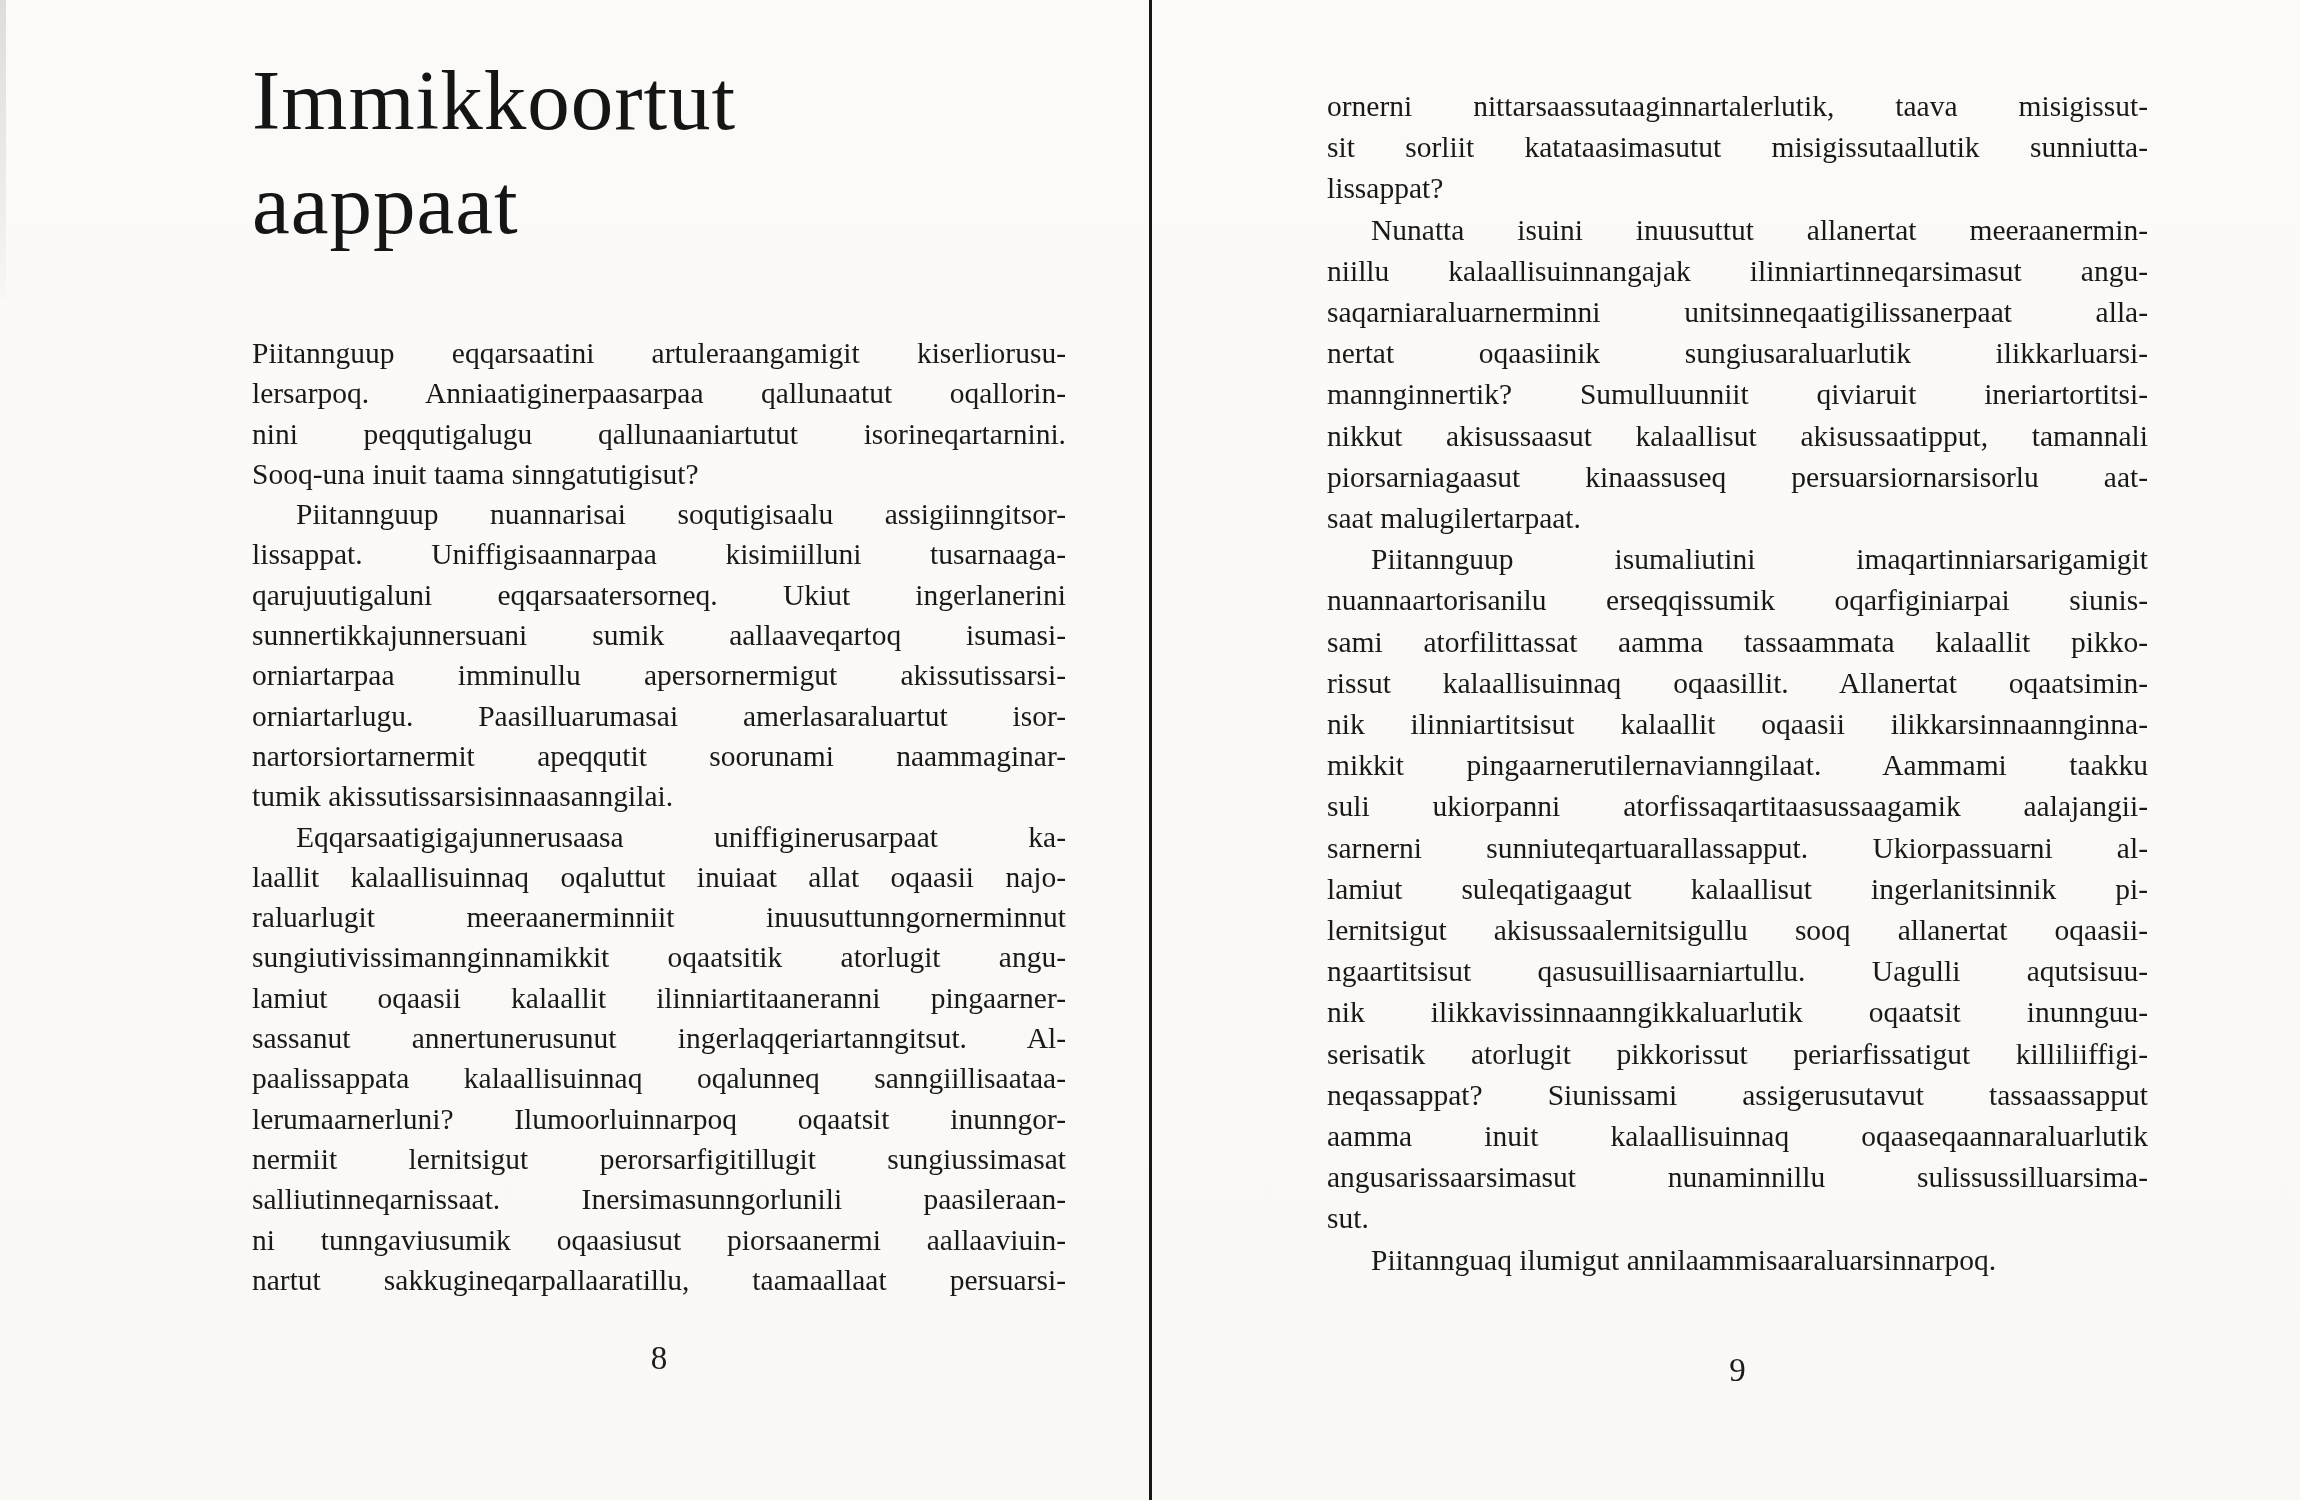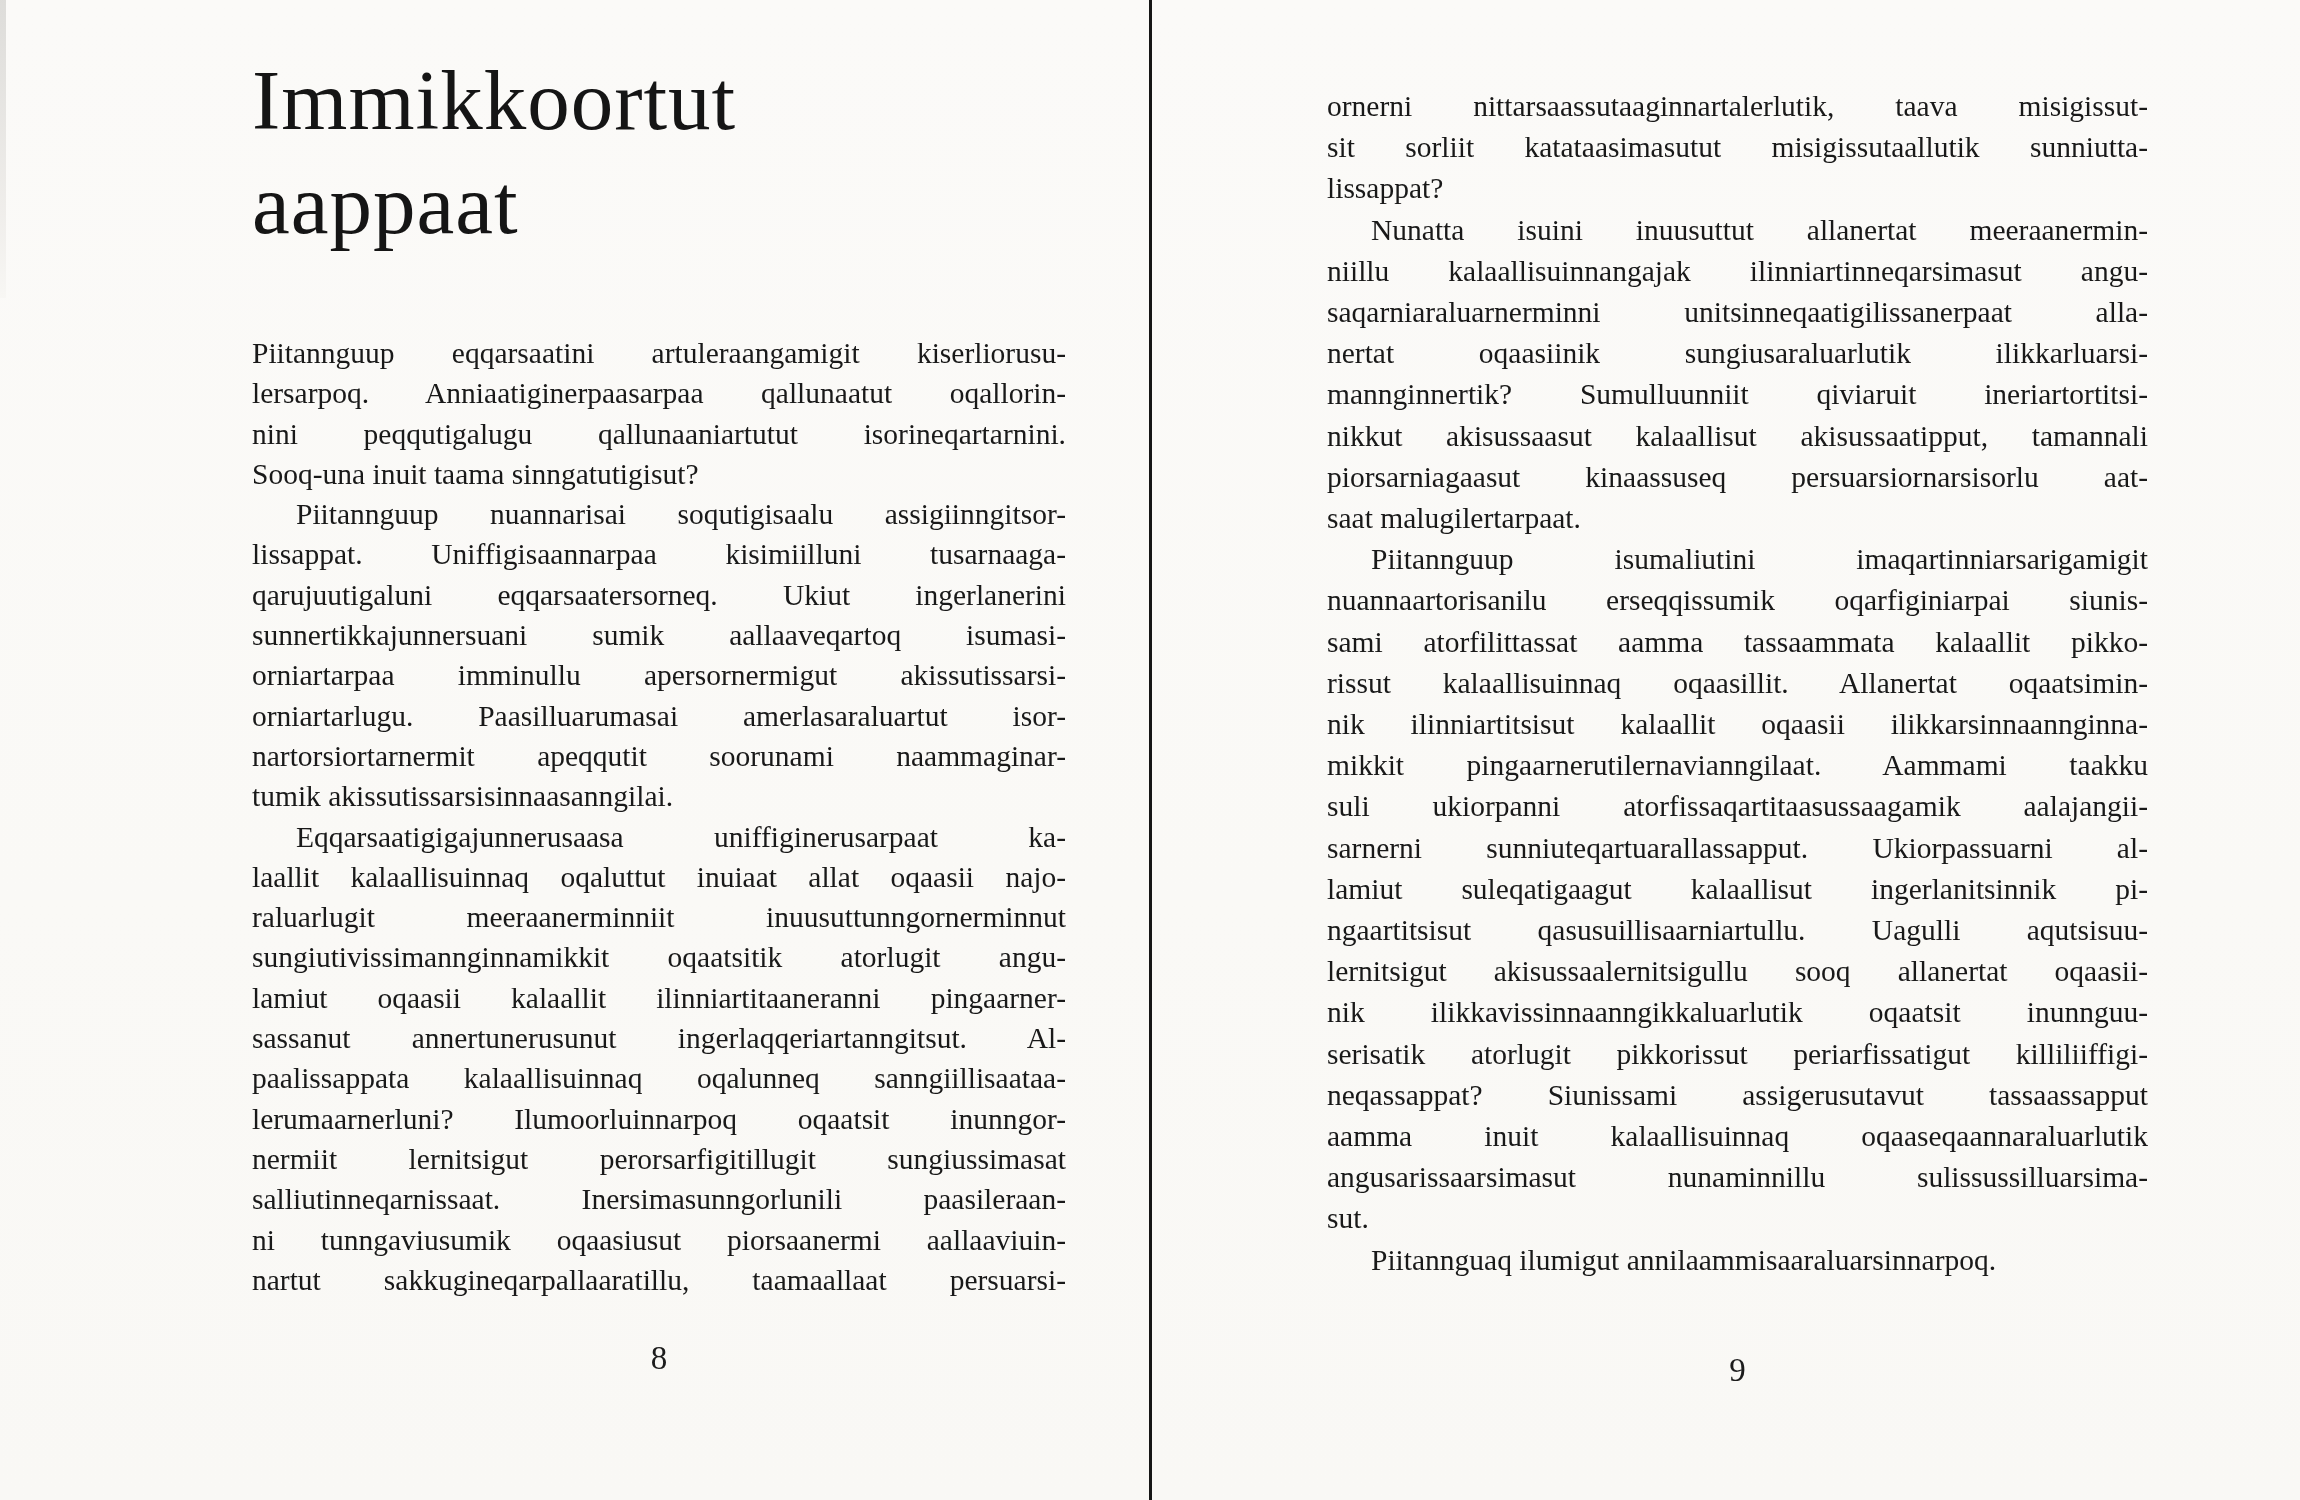--- a/index.html
+++ b/index.html
@@ -141,22 +141,22 @@
       <div class="line end">saat malugilertarpaat.</div>
       <div class="line ind">Piitannguup isumaliutini imaqartinniarsarigamigit</div>
       <div class="line">nuannaartorisanilu erseqqissumik oqarfiginiarpai siunis-</div>
       <div class="line">sami atorfilittassat aamma tassaammata kalaallit pikko-</div>
       <div class="line">rissut kalaallisuinnaq oqaasillit. Allanertat oqaatsimin-</div>
       <div class="line">nik ilinniartitsisut kalaallit oqaasii ilikkarsinnaannginna-</div>
       <div class="line">mikkit pingaarnerutilernavianngilaat. Aammami taakku</div>
       <div class="line">suli ukiorpanni atorfissaqartitaasussaagamik aalajangii-</div>
       <div class="line">sarnerni sunniuteqartuarallassapput. Ukiorpassuarni al-</div>
       <div class="line">lamiut suleqatigaagut kalaallisut ingerlanitsinnik pi-</div>
+      <div class="line">lernitsigut akisussaalernitsigullu sooq allanertat oqaasii-</div>
       <div class="line">ngaartitsisut qasusuillisaarniartullu. Uagulli aqutsisuu-</div>
-      <div class="line">lernitsigut akisussaalernitsigullu sooq allanertat oqaasii-</div>
       <div class="line">nik ilikkavissinnaanngikkaluarlutik oqaatsit inunnguu-</div>
       <div class="line">serisatik atorlugit pikkorissut periarfissatigut killiliiffigi-</div>
       <div class="line">neqassappat? Siunissami assigerusutavut tassaassapput</div>
       <div class="line">aamma inuit kalaallisuinnaq oqaaseqaannaraluarlutik</div>
       <div class="line">angusarissaarsimasut nunaminnillu sulissussilluarsima-</div>
       <div class="line end">sut.</div>
       <div class="line ind end">Piitannguaq ilumigut annilaammisaaraluarsinnarpoq.</div>
     </div>
   <div class="pagenum pagenum-right">9</div>
 

